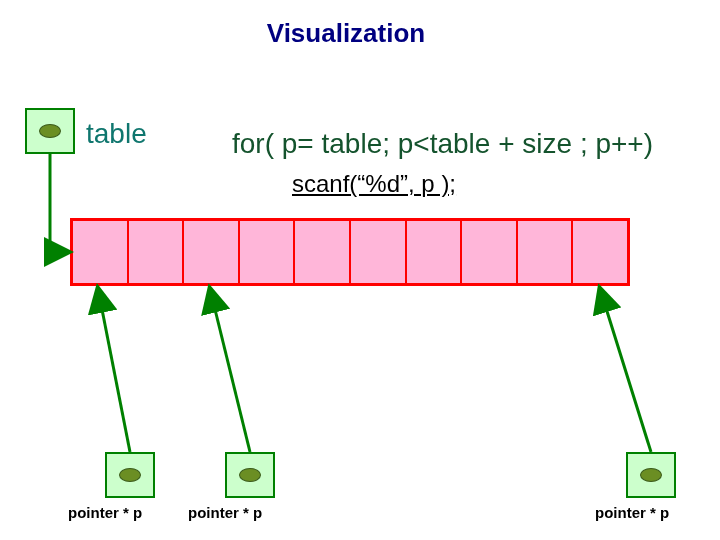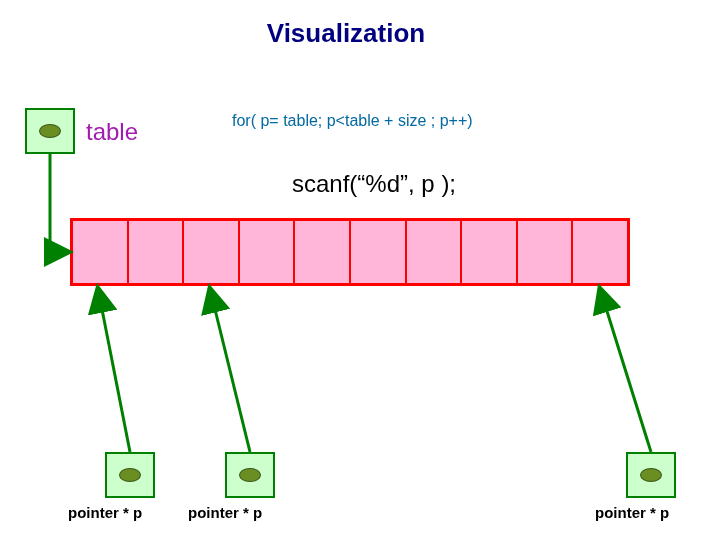--- a/index.html
+++ b/index.html
@@ -32,36 +32,37 @@
     border: 2px solid #008000;
     background: #ccffcc;
     display: flex;
     align-items: center;
     justify-content: center;
   }
   .table-label {
     position: absolute;
     left: 86px;
     top: 118px;
-    font-size: 24px;
-    color: #a21caf;
+    font-size: 28px;
+    color: #0f766e;
   }
   .for-line {
     position: absolute;
     left: 232px;
-    top: 112px;
-    font-size: 16px;
-    color: #0369a1;
+    top: 128px;
+    font-size: 28px;
+    color: #14532d;
   }
   .scanf-line {
     position: absolute;
     left: 292px;
     top: 170px;
     font-size: 24px;
     color: #000;
+    text-decoration: underline;
   }
   .array {
     position: absolute;
     left: 70px;
     top: 218px;
     width: 560px;
     height: 68px;
     border: 3px solid #ff0000;
     display: flex;
   }

